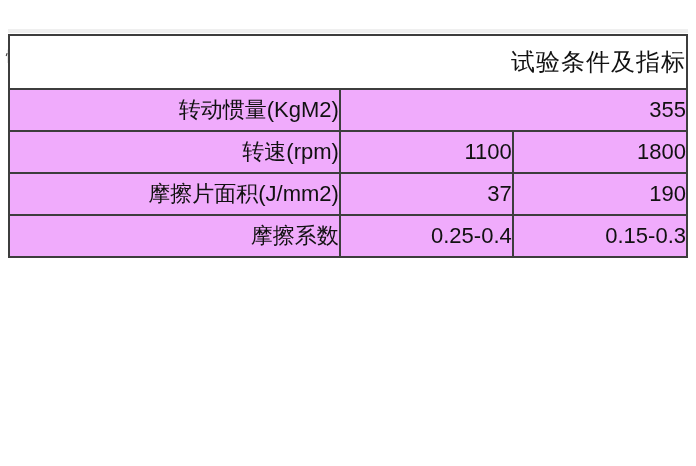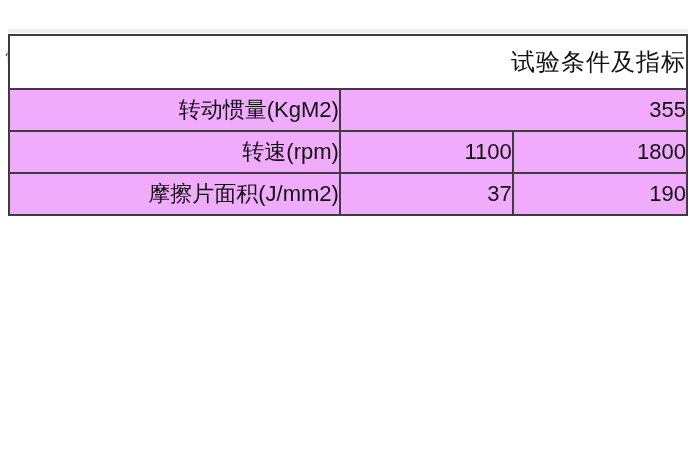--- a/index.html
+++ b/index.html
@@ -95,15 +95,20 @@
     </tr>
 
 
 
     <tr>
       <td class="lbl">摩擦片面积(J/mm2)</td>
       <td class="val">37</td>
       <td class="val">190</td>
     </tr>
 
+    <tr>
+      <td class="lbl">摩擦系数</td>
+      <td class="val">0.25-0.4</td>
+      <td class="val">0.15-0.3</td>
+    </tr>
 
   </tbody>
 </table>
 
 </body></html>

